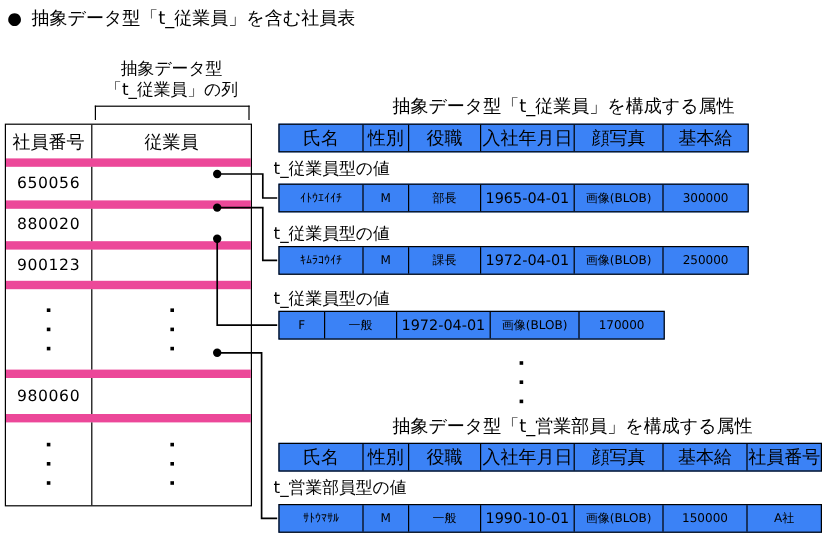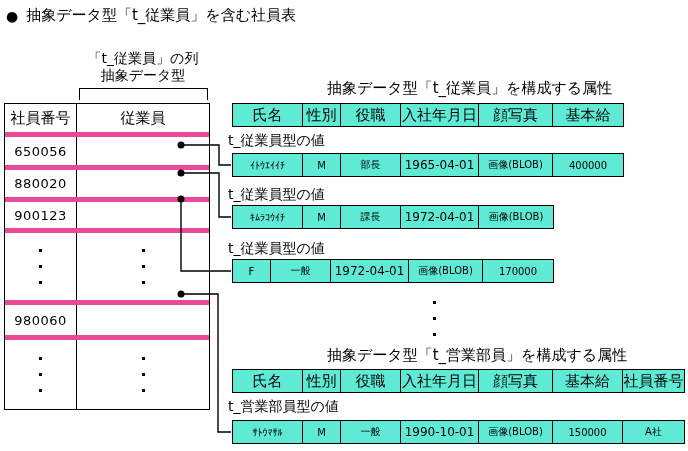--- a/index.html
+++ b/index.html
@@ -9,58 +9,58 @@
   }
   
   .title{position:absolute;left:6px;top:6px;font-size:15px;display:flex;align-items:center;gap:8px;white-space:nowrap;}
   .title .bullet{font-size:14px;line-height:1;}
   
   .note{position:absolute;left:79px;top:50px;width:128px;text-align:center;font-size:14px;line-height:17px;white-space:nowrap;}
   .bracket{position:absolute;left:79px;top:88px;width:127px;height:11px;
     border-top:1px solid #000;border-left:1px solid #000;border-right:1px solid #000;}
   
   .ltab{position:absolute;left:4px;top:103px;width:204px;border:1px solid #000;background:#fff;}
-  .lrow{display:flex;border-top:5px solid #ec4899;}
+  .lrow{display:flex;border-top:7px solid #ec4899;}
   .lrow:first-child{border-top:none;}
   .lc{box-sizing:border-box;display:flex;align-items:center;justify-content:center;}
   .lc1{width:72px;border-right:1px solid #000;}
   .lc2{flex:1;}
   .lhead{height:28px;font-size:15px;}
   .ldata{font-size:13px;letter-spacing:0.5px;}
   
   .vdots{display:flex;flex-direction:column;align-items:center;justify-content:center;gap:13px;}
   .vdots i{display:block;width:3px;height:3px;background:#000;}
   .middots{position:absolute;left:433px;top:297px;height:42px;}
   
   .rtitle{position:absolute;left:327px;font-size:15px;white-space:nowrap;}
   .vlabel{position:absolute;left:228px;font-size:14px;white-space:nowrap;}
   .arow{position:absolute;left:232px;display:flex;height:24px;box-sizing:border-box;
-    border:1px solid #000;background:#5eead4;}
+    border:1px solid #000;background:#3b82f6;}
   .ac{box-sizing:border-box;height:100%;display:flex;align-items:center;justify-content:center;
     border-right:1px solid #000;font-size:10px;white-space:nowrap;overflow:hidden;}
   .ac:last-child{border-right:none;}
   .ahead .ac{font-size:15px;}
   .ac.date{font-size:12px;}
   .w0{width:70px;}.w1{width:38px;}.w2{width:60px;}.w3{width:78px;}.w4{width:74px;}.w5{width:70px;}.w6{width:61px;}
   
   .overlay{position:absolute;left:0;top:0;pointer-events:none;z-index:5;}
 </style>
 </head>
 <body>
 
 <div class="canvas">
 
   <div class="title">
     <span class="bullet">●</span>
     <span>抽象データ型「t_従業員」を含む社員表</span>
   </div>
 
   <div class="note">
+    <div>抽象データ型</div>
     <div>「t_従業員」の列</div>
-    <div>抽象データ型</div>
   </div>
   <div class="bracket"></div>
 
   <div class="ltab">
     <div class="lrow lhead">
       <div class="lc lc1">社員番号</div>
       <div class="lc lc2">従業員</div>
     </div>
     <div class="lrow ldata" style="height:28px">
       <div class="lc lc1">650056</div>
@@ -123,30 +123,31 @@
     <div class="ac w5">基本給</div>
   </div>
 
   <div class="vlabel" style="top:132px">t_従業員型の値</div>
   <div class="arow" style="top:153px">
     <div class="ac w0">ｲﾄｳｴｲｲﾁ</div>
     <div class="ac w1">M</div>
     <div class="ac w2">部長</div>
     <div class="ac w3 date">1965-04-01</div>
     <div class="ac w4">画像(BLOB)</div>
-    <div class="ac w5">400000</div>
+    <div class="ac w5">300000</div>
   </div>
 
   <div class="vlabel" style="top:186px">t_従業員型の値</div>
   <div class="arow" style="top:205px">
     <div class="ac w0">ｷﾑﾗｺｳｲﾁ</div>
     <div class="ac w1">M</div>
     <div class="ac w2">課長</div>
     <div class="ac w3 date">1972-04-01</div>
     <div class="ac w4">画像(BLOB)</div>
+    <div class="ac w5">250000</div>
   </div>
 
   <div class="vlabel" style="top:240px">t_従業員型の値</div>
   <div class="arow" style="top:259px">
     <div class="ac w1">F</div>
     <div class="ac w2">一般</div>
     <div class="ac w3 date">1972-04-01</div>
     <div class="ac w4">画像(BLOB)</div>
     <div class="ac w5">170000</div>
   </div>

